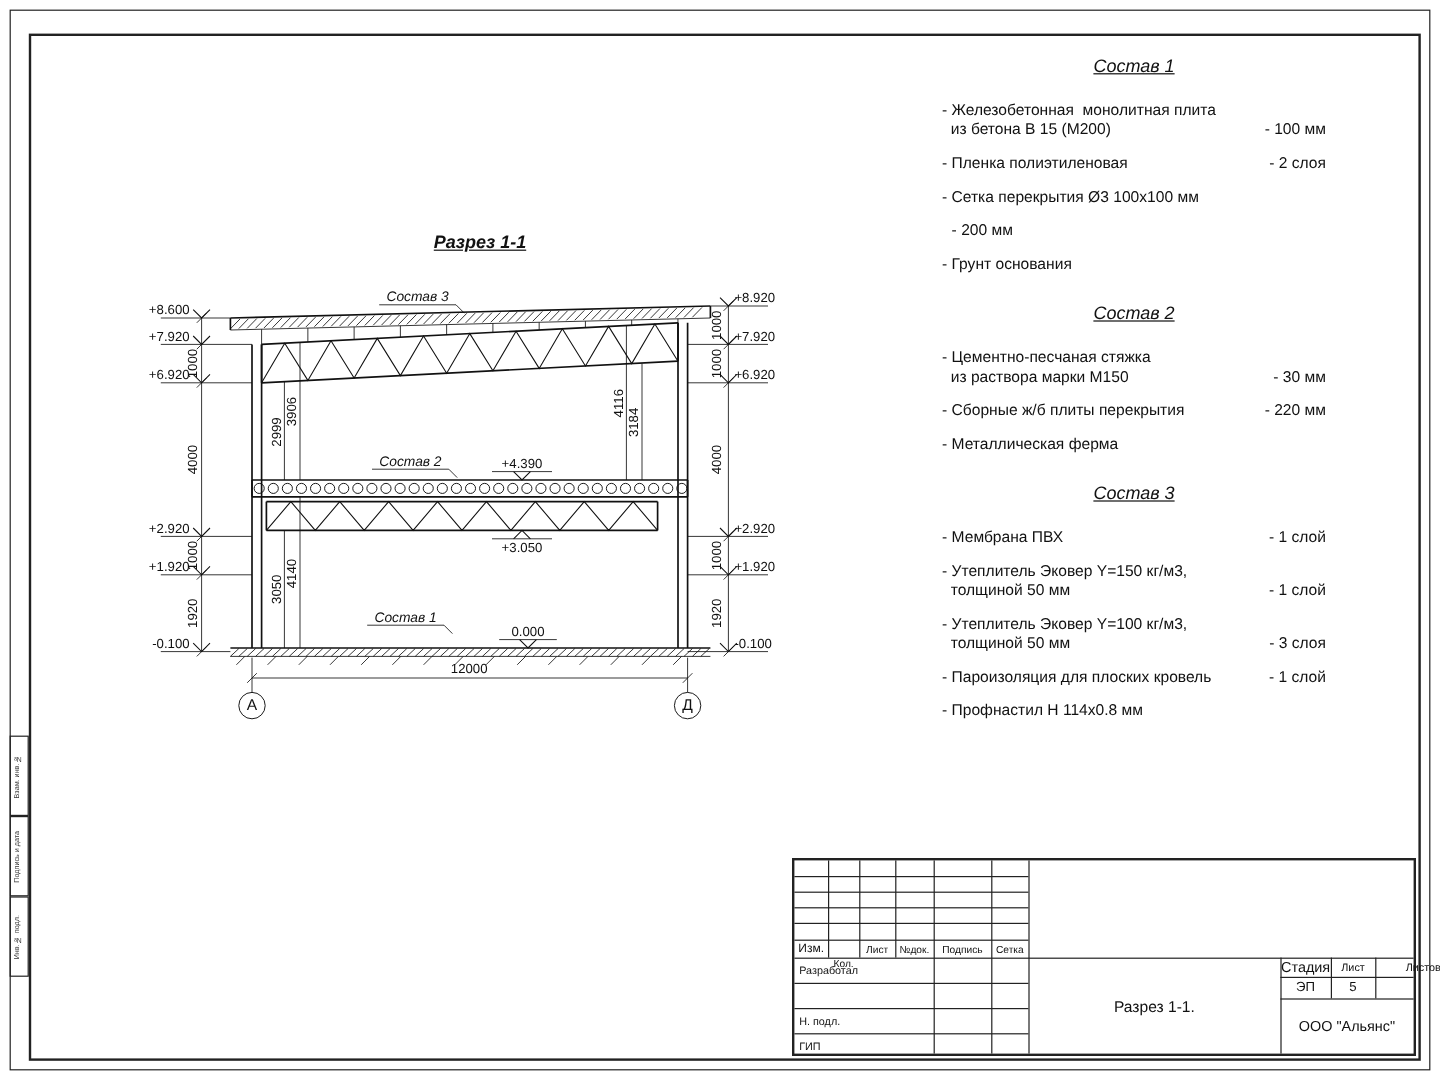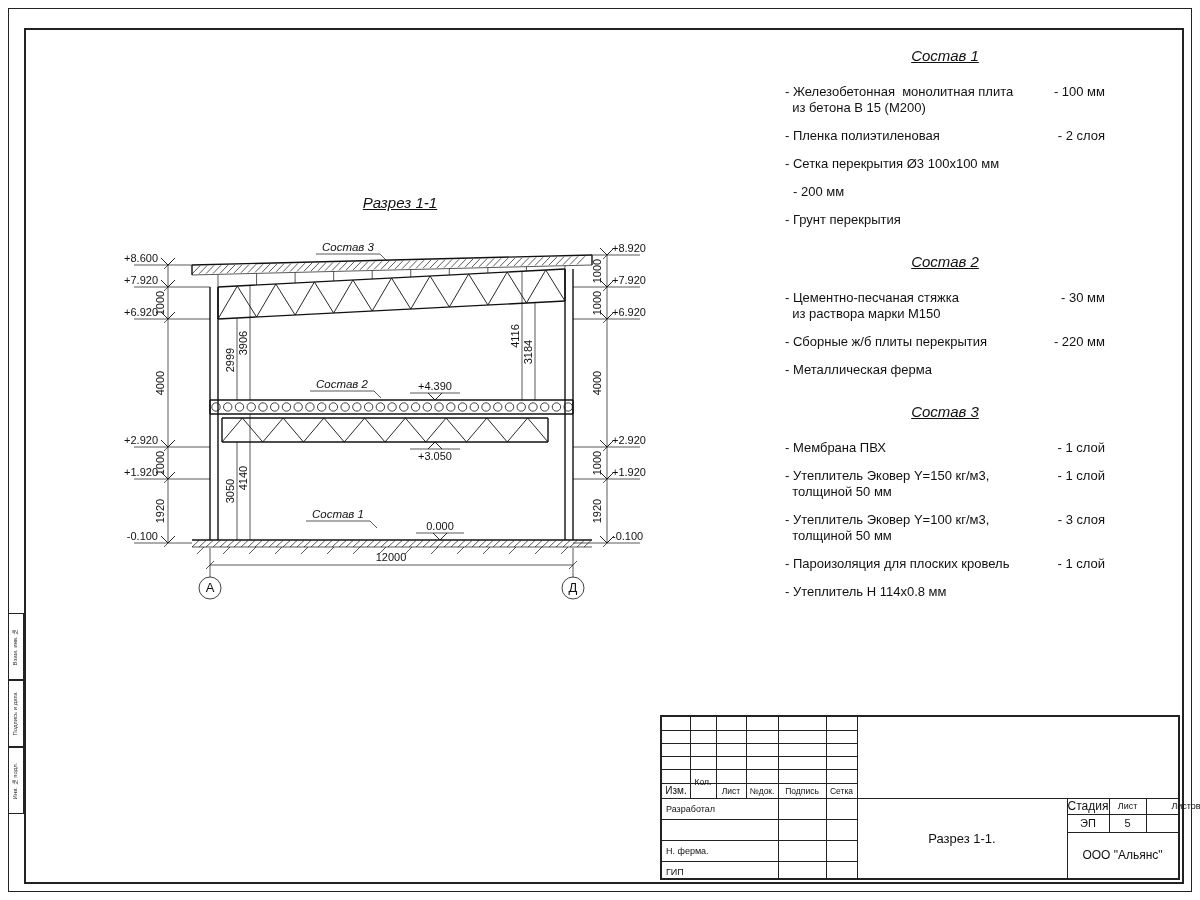--- a/index.html
+++ b/index.html
@@ -8,39 +8,39 @@
   .outer-frame{position:absolute;left:8px;top:8px;width:1182px;height:882px;border:1px solid #222;}
   .inner-frame{position:absolute;left:24px;top:28px;width:1156px;height:852px;border:2px solid #222;}
 
   
   .stamp-cell{position:absolute;left:8px;width:16px;border:1px solid #222;box-sizing:border-box;}
   .stamp-cell span{position:absolute;left:1px;top:50%;transform:translateY(-50%) ;
         writing-mode:vertical-rl;text-orientation:mixed;transform:translateY(-50%) rotate(180deg);
         font-size:6px;white-space:nowrap;color:#333;left:3px;}
 
   .drawing-title{position:absolute;left:290px;top:194px;width:220px;text-align:center;
-        font-size:15px;font-style:italic;text-decoration:underline;}
+        font-size:15px;font-style:italic;text-decoration:underline;font-weight:bold;}
 
   
   svg line{stroke:#111;}
   .sl{stroke-width:1.4;}
   .tl{stroke-width:0.7;}
   .zz{stroke:#111;stroke-width:0.9;fill:none;}
   .cc{stroke:#111;stroke-width:0.8;fill:none;}
   svg text{font-family:"Liberation Sans",sans-serif;fill:#111;}
   .dt{font-size:11px;}
   .lbl{font-size:11.5px;font-style:italic;}
   .ax{font-size:13px;}
 
   
   .specs{position:absolute;left:785px;top:48px;width:320px;font-size:13px;line-height:16px;}
   .spec-group h3{font-size:15px;font-style:italic;font-weight:normal;text-decoration:underline;
         text-align:center;margin:0 0 20px 0;}
   .spec-group{margin-bottom:26px;}
-  .spec-item{display:flex;justify-content:space-between;align-items:flex-start;margin-bottom:12px;}
+  .spec-item{display:flex;justify-content:space-between;align-items:flex-end;margin-bottom:12px;}
   .spec-text{white-space:pre-wrap;}
   .spec-val{white-space:nowrap;margin-left:8px;}
 
   
   .titleblock{position:absolute;left:660px;top:715px;width:520px;height:165px;
         border:2px solid #222;box-sizing:border-box;font-size:9px;}
   .tb-v{position:absolute;width:0;border-left:1px solid #222;}
   .tb-h{position:absolute;height:0;border-top:1px solid #222;}
   .tb-lab{position:absolute;white-space:nowrap;}
   .tb-center{position:absolute;display:flex;align-items:center;justify-content:center;text-align:center;}
@@ -396,21 +396,21 @@
           <div class="spec-val">- 2 слоя</div>
         </div>
       <div class="spec-item">
           <div class="spec-text">- Сетка перекрытия Ø3 100х100 мм</div>
           <div class="spec-val"></div>
         </div>
       <div class="spec-item">
           <div class="spec-val">- 200 мм</div>
         </div>
       <div class="spec-item">
-          <div class="spec-text">- Грунт перекрытия</div>
+          <div class="spec-text">- Грунт основания</div>
           <div class="spec-val"></div>
         </div>
     </div>
     <div class="spec-group">
       <h3>Состав 2</h3>
       <div class="spec-item">
           <div class="spec-text">- Цементно-песчаная стяжка
   из раствора марки М150</div>
           <div class="spec-val">- 30 мм</div>
         </div>
@@ -437,21 +437,21 @@
       <div class="spec-item">
           <div class="spec-text">- Утеплитель Эковер Y=100 кг/м3,
   толщиной 50 мм</div>
           <div class="spec-val">- 3 слоя</div>
         </div>
       <div class="spec-item">
           <div class="spec-text">- Пароизоляция для плоских кровель</div>
           <div class="spec-val">- 1 слой</div>
         </div>
       <div class="spec-item">
-          <div class="spec-text">- Утеплитель Н 114х0.8 мм</div>
+          <div class="spec-text">- Профнастил Н 114х0.8 мм</div>
           <div class="spec-val"></div>
         </div>
     </div>
   </div>
 
   <div class="titleblock">
 
     <div class="tb-v" style="left:28px;top:0;height:81px;"></div>
     <div class="tb-v" style="left:54px;top:0;height:81px;"></div>
     <div class="tb-v" style="left:84px;top:0;height:81px;"></div>
@@ -468,28 +468,28 @@
     <div class="tb-h" style="left:0;top:52px;width:195px;"></div>
     <div class="tb-h" style="left:0;top:66px;width:195px;"></div>
     <div class="tb-h" style="left:0;top:81px;width:516px;"></div>
     <div class="tb-h" style="left:0;top:102px;width:195px;"></div>
     <div class="tb-h" style="left:0;top:123px;width:195px;"></div>
     <div class="tb-h" style="left:0;top:144px;width:195px;"></div>
     <div class="tb-h" style="left:405px;top:97px;width:111px;"></div>
     <div class="tb-h" style="left:405px;top:115px;width:111px;"></div>
 
     <div class="tb-center" style="left:0;top:66px;width:28px;height:15px;font-size:10px;">Изм.</div>
-    <div class="tb-center" style="left:28px;top:57px;width:26px;height:15px;font-size:8.5px;">Кол.</div>
+    <div class="tb-center" style="left:28px;top:78px;width:26px;height:15px;font-size:8.5px;">Кол.</div>
     <div class="tb-center" style="left:54px;top:66px;width:30px;height:15px;font-size:8.5px;">Лист</div>
     <div class="tb-center" style="left:84px;top:66px;width:32px;height:15px;font-size:8.5px;">№док.</div>
     <div class="tb-center" style="left:116px;top:66px;width:48px;height:15px;font-size:8.5px;">Подпись</div>
     <div class="tb-center" style="left:164px;top:66px;width:31px;height:15px;font-size:8.5px;">Сетка</div>
 
     <div class="tb-lab" style="left:4px;top:87px;">Разработал</div>
-    <div class="tb-lab" style="left:4px;top:129px;">Н. ферма.</div>
+    <div class="tb-lab" style="left:4px;top:129px;">Н. подл.</div>
     <div class="tb-lab" style="left:4px;top:150px;">ГИП</div>
 
     <div class="tb-center" style="left:195px;top:81px;width:210px;height:80px;font-size:13px;">Разрез  1-1.</div>
 
     <div class="tb-center" style="left:405px;top:81px;width:42px;height:16px;font-size:12px;">Стадия</div>
     <div class="tb-center" style="left:447px;top:81px;width:37px;height:16px;font-size:9px;">Лист</div>
     <div class="tb-center" style="left:484px;top:81px;width:32px;height:16px;font-size:9px;margin-left:24px;">Листов</div>
     <div class="tb-center" style="left:405px;top:97px;width:42px;height:18px;font-size:11px;">ЭП</div>
     <div class="tb-center" style="left:447px;top:97px;width:37px;height:18px;font-size:11px;">5</div>
     <div class="tb-center" style="left:484px;top:97px;width:32px;height:18px;font-size:11px;"></div>

